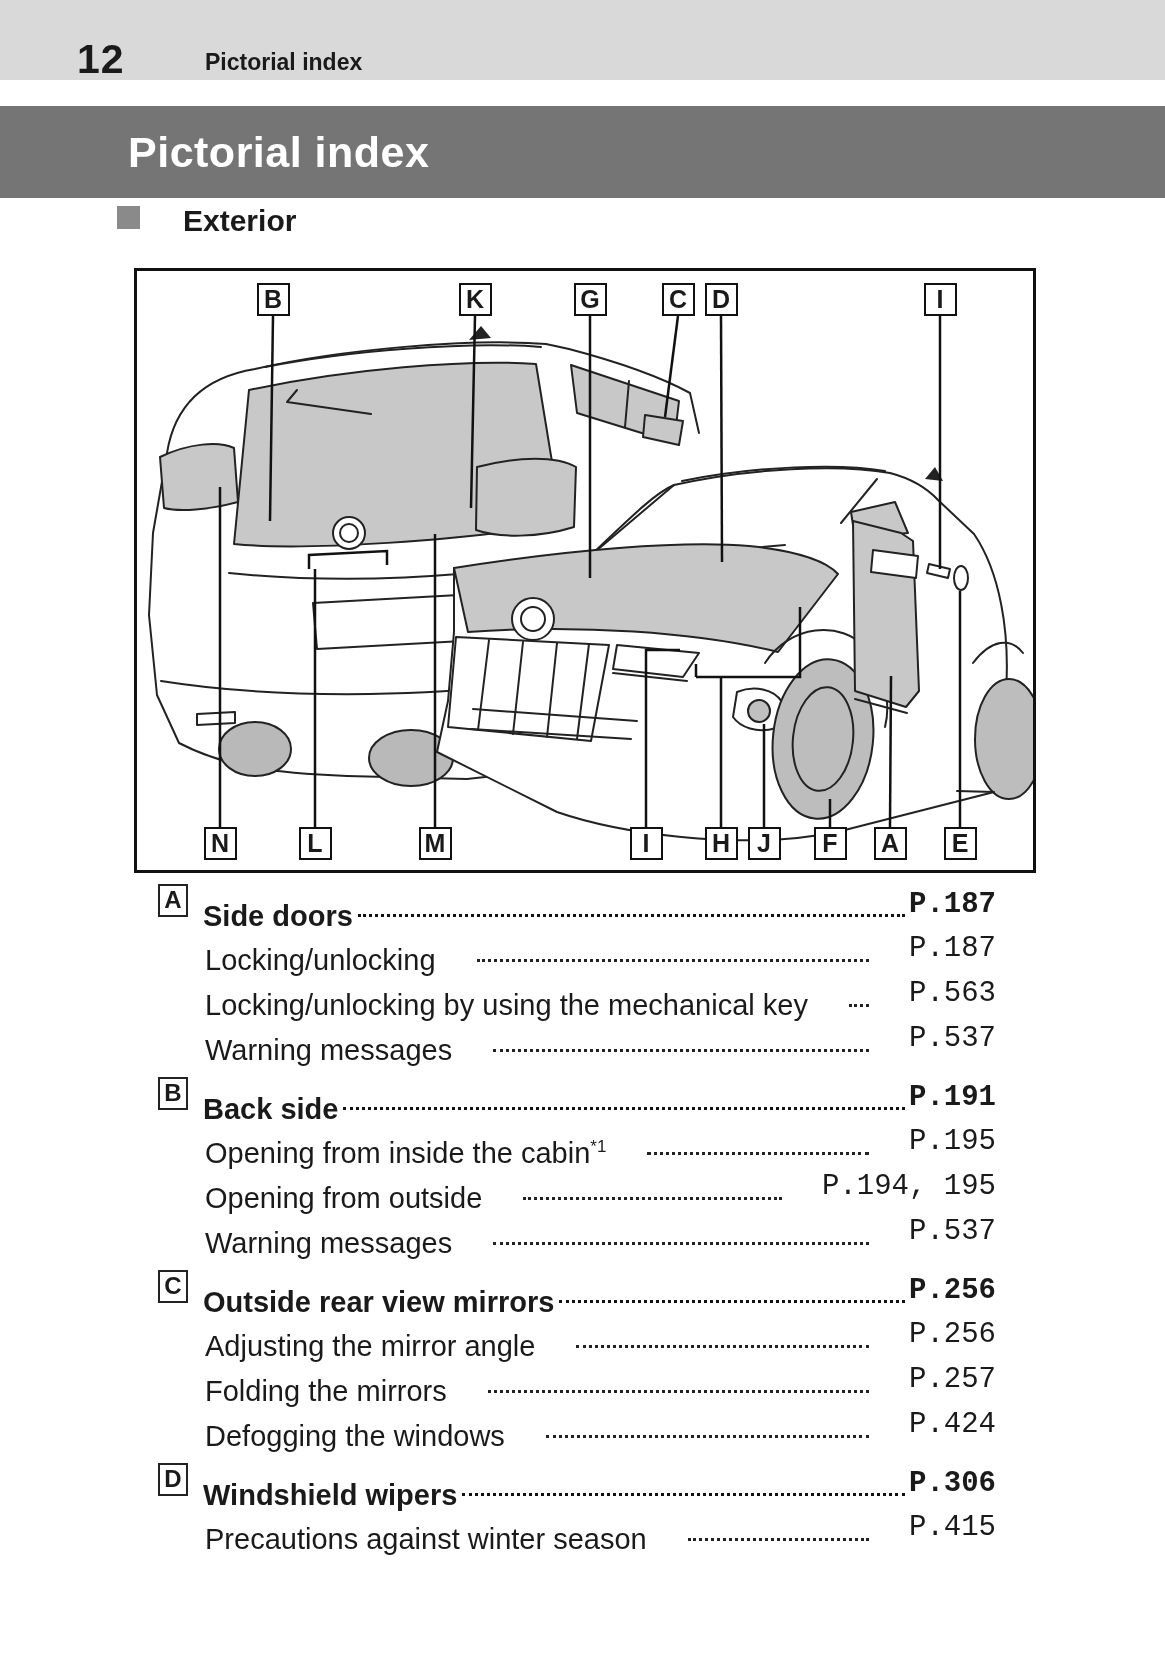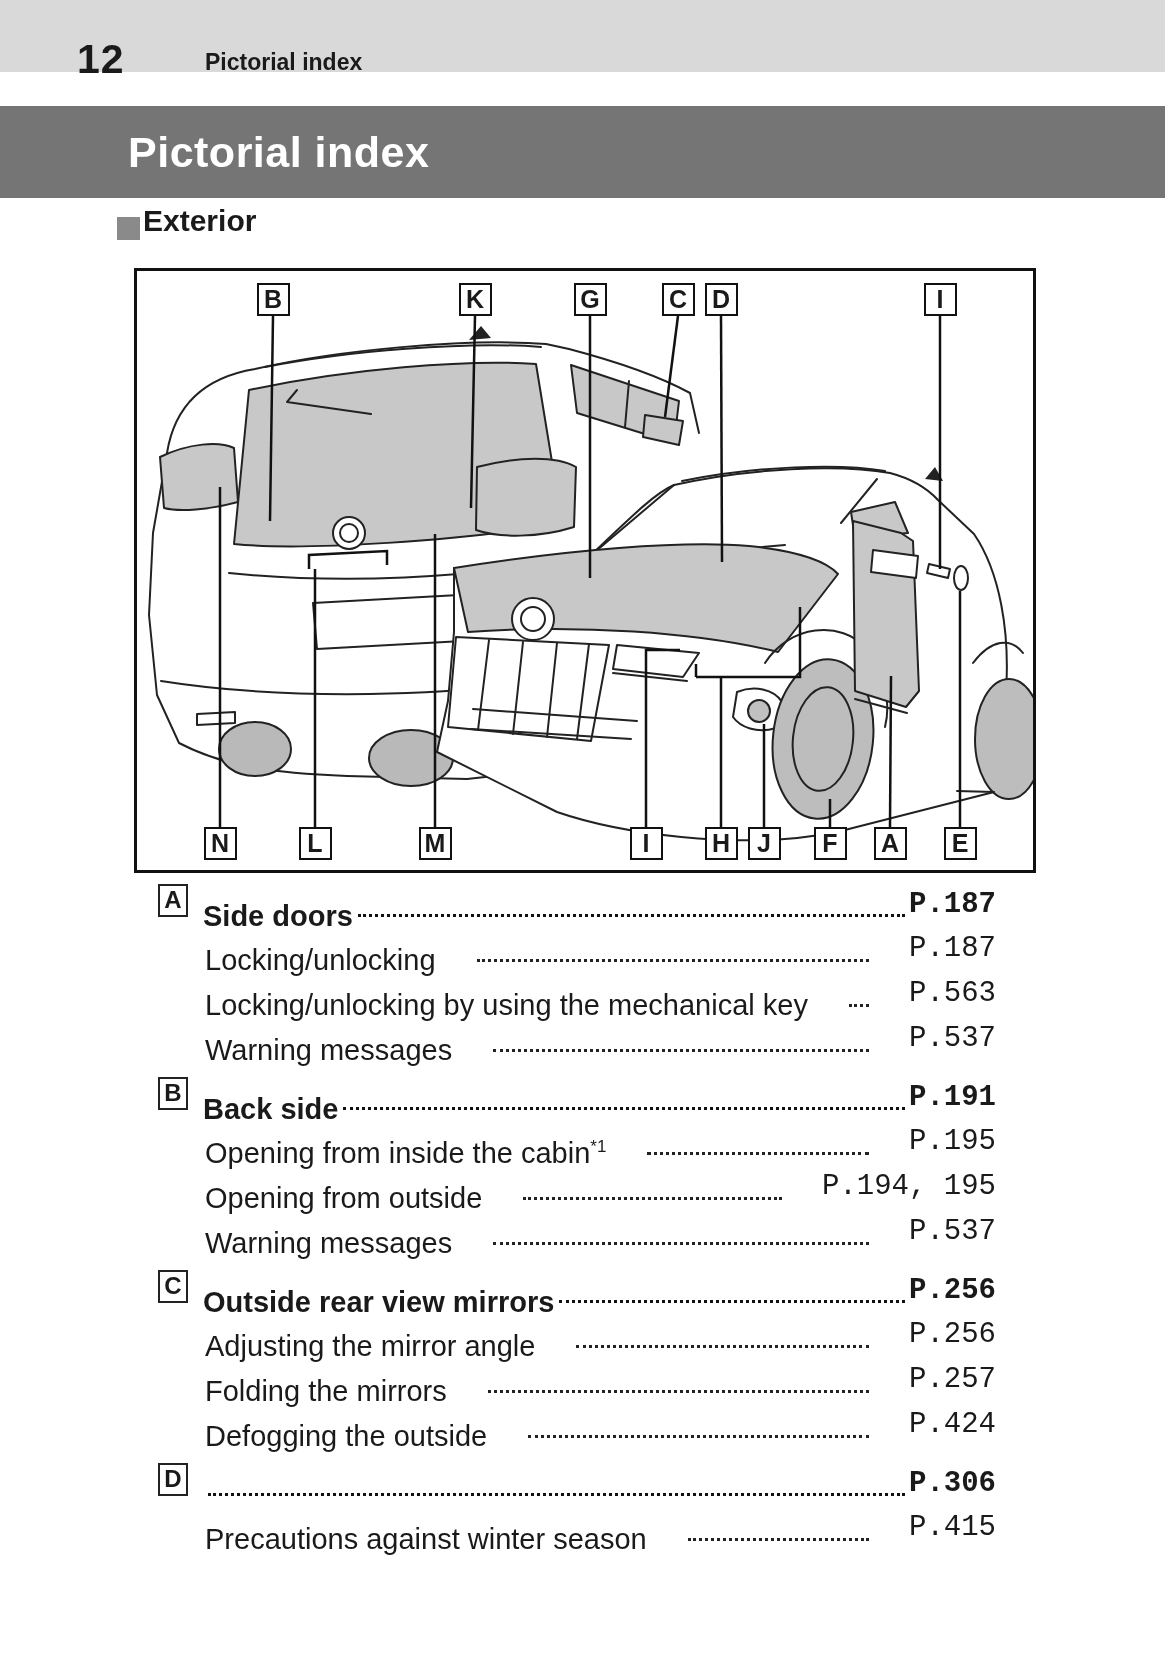--- a/index.html
+++ b/index.html
@@ -2,29 +2,29 @@
 <html><head>
 <meta charset="utf-8">
 <style>
   html,body{margin:0;padding:0;}
   body{
     width:1165px;height:1653px;position:relative;background:#ffffff;
     font-family:"Liberation Sans","DejaVu Sans",sans-serif;color:#1a1a1a;
     overflow:hidden;
   }
   
-  .top-band{position:absolute;left:0;top:0;width:1165px;height:72px;background:#d9d9d9;}
+  .top-band{position:absolute;left:0;top:0;width:1165px;height:80px;background:#d9d9d9;}
   .page-num{position:absolute;left:77px;top:36px;font-size:41px;font-weight:bold;letter-spacing:1px;}
   .header-title{position:absolute;left:205px;top:49px;font-size:23px;font-weight:bold;}
   
   .banner{position:absolute;left:0;top:106px;width:1165px;height:92px;background:#757575;
     display:flex;align-items:center;}
   .banner-title{color:#ffffff;font-size:43px;font-weight:bold;letter-spacing:.5px;padding-left:128px;}
   
-  .section-heading{position:absolute;left:117px;top:204px;display:flex;align-items:flex-end;}
+  .section-heading{position:absolute;left:117px;top:204px;display:flex;align-items:flex-start;gap:40px;}
   .section-square{width:23px;height:23px;background:#8a8a8a;margin-right:3px;position:relative;top:2px;}
   .section-label{font-size:30px;font-weight:bold;}
   
   .diagram{position:absolute;left:134px;top:268px;width:896px;height:599px;
     border:3px solid #111;box-sizing:content-box;background:#fff;}
   .diagram svg{position:absolute;left:0;top:0;}
   .dlabel{position:absolute;width:33px;height:33px;border:2.5px solid #111;background:#fff;
     box-sizing:border-box;display:flex;align-items:center;justify-content:center;
     font-size:25px;font-weight:bold;line-height:1;}
   
@@ -227,30 +227,31 @@
     <span class="toc-page">P.256</span>
   </div>
 
   <div class="toc-row toc-sub">
     <span class="toc-title"><span class="t">Folding the mirrors</span></span>
     <span class="leader"></span>
     <span class="toc-page">P.257</span>
   </div>
 
   <div class="toc-row toc-sub">
-    <span class="toc-title"><span class="t">Defogging the outside</span></span>
+    <span class="toc-title"><span class="t">Defogging the windows</span></span>
     <span class="leader"></span>
     <span class="toc-page">P.424</span>
   </div>
 </div>
     <div class="toc-section">
   <div class="toc-row toc-header">
     <span class="letter-box">
           <span class="lb-ch">D</span>
         </span>
+    <span class="toc-title">Windshield wipers </span>
     <span class="leader"></span>
     <span class="toc-page">P.306</span>
   </div>
 
   <div class="toc-row toc-sub">
     <span class="toc-title"><span class="t">Precautions against winter season</span></span>
     <span class="leader"></span>
     <span class="toc-page">P.415</span>
   </div>
 </div>

